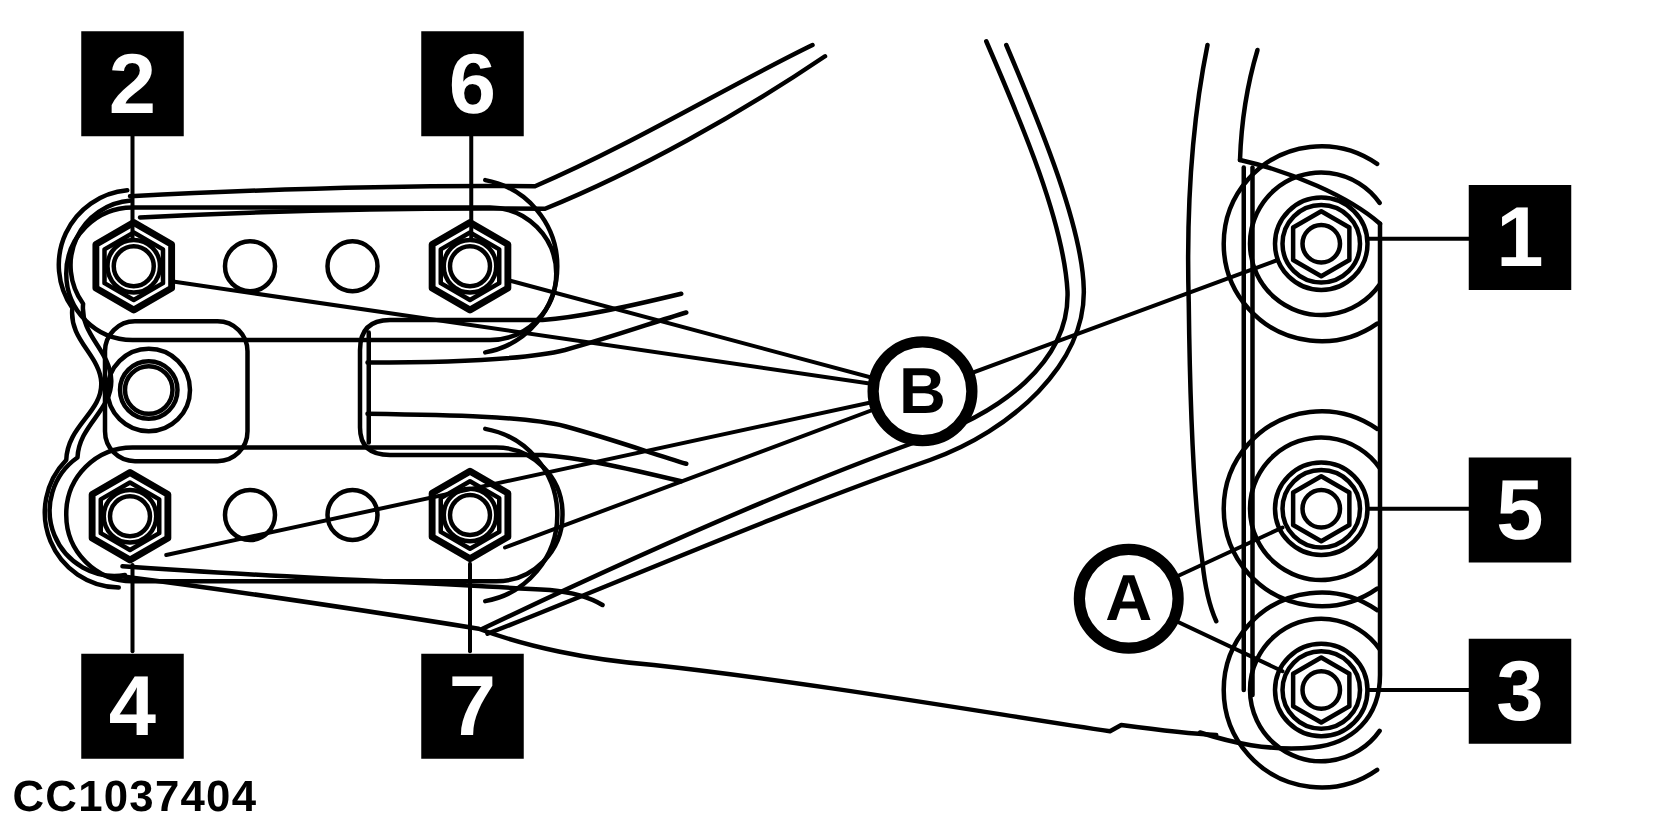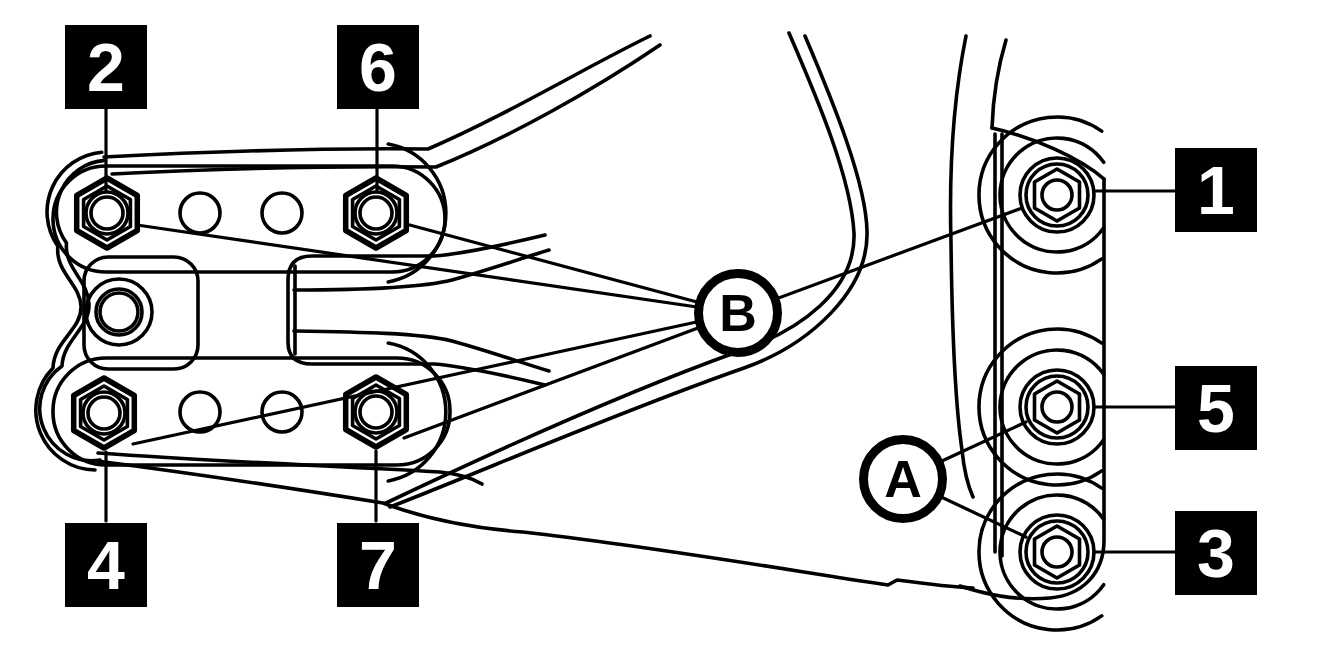--- a/index.html
+++ b/index.html
@@ -161,13 +161,14 @@
   <div class="callout-box" style="left:337px;top:25px;">6</div>
   <div class="callout-box" style="left:1175px;top:148px;">1</div>
   <div class="callout-box" style="left:1175px;top:366px;">5</div>
   <div class="callout-box" style="left:1175px;top:511px;">3</div>
   <div class="callout-box" style="left:65px;top:523px;">4</div>
   <div class="callout-box" style="left:337px;top:523px;">7</div>
 
   <div class="callout-circle" style="left:694px;top:269px;">B</div>
   <div class="callout-circle" style="left:859px;top:435px;">A</div>
 
+  <div class="caption">CC1037404</div>
 </div>
 
 </body></html>

